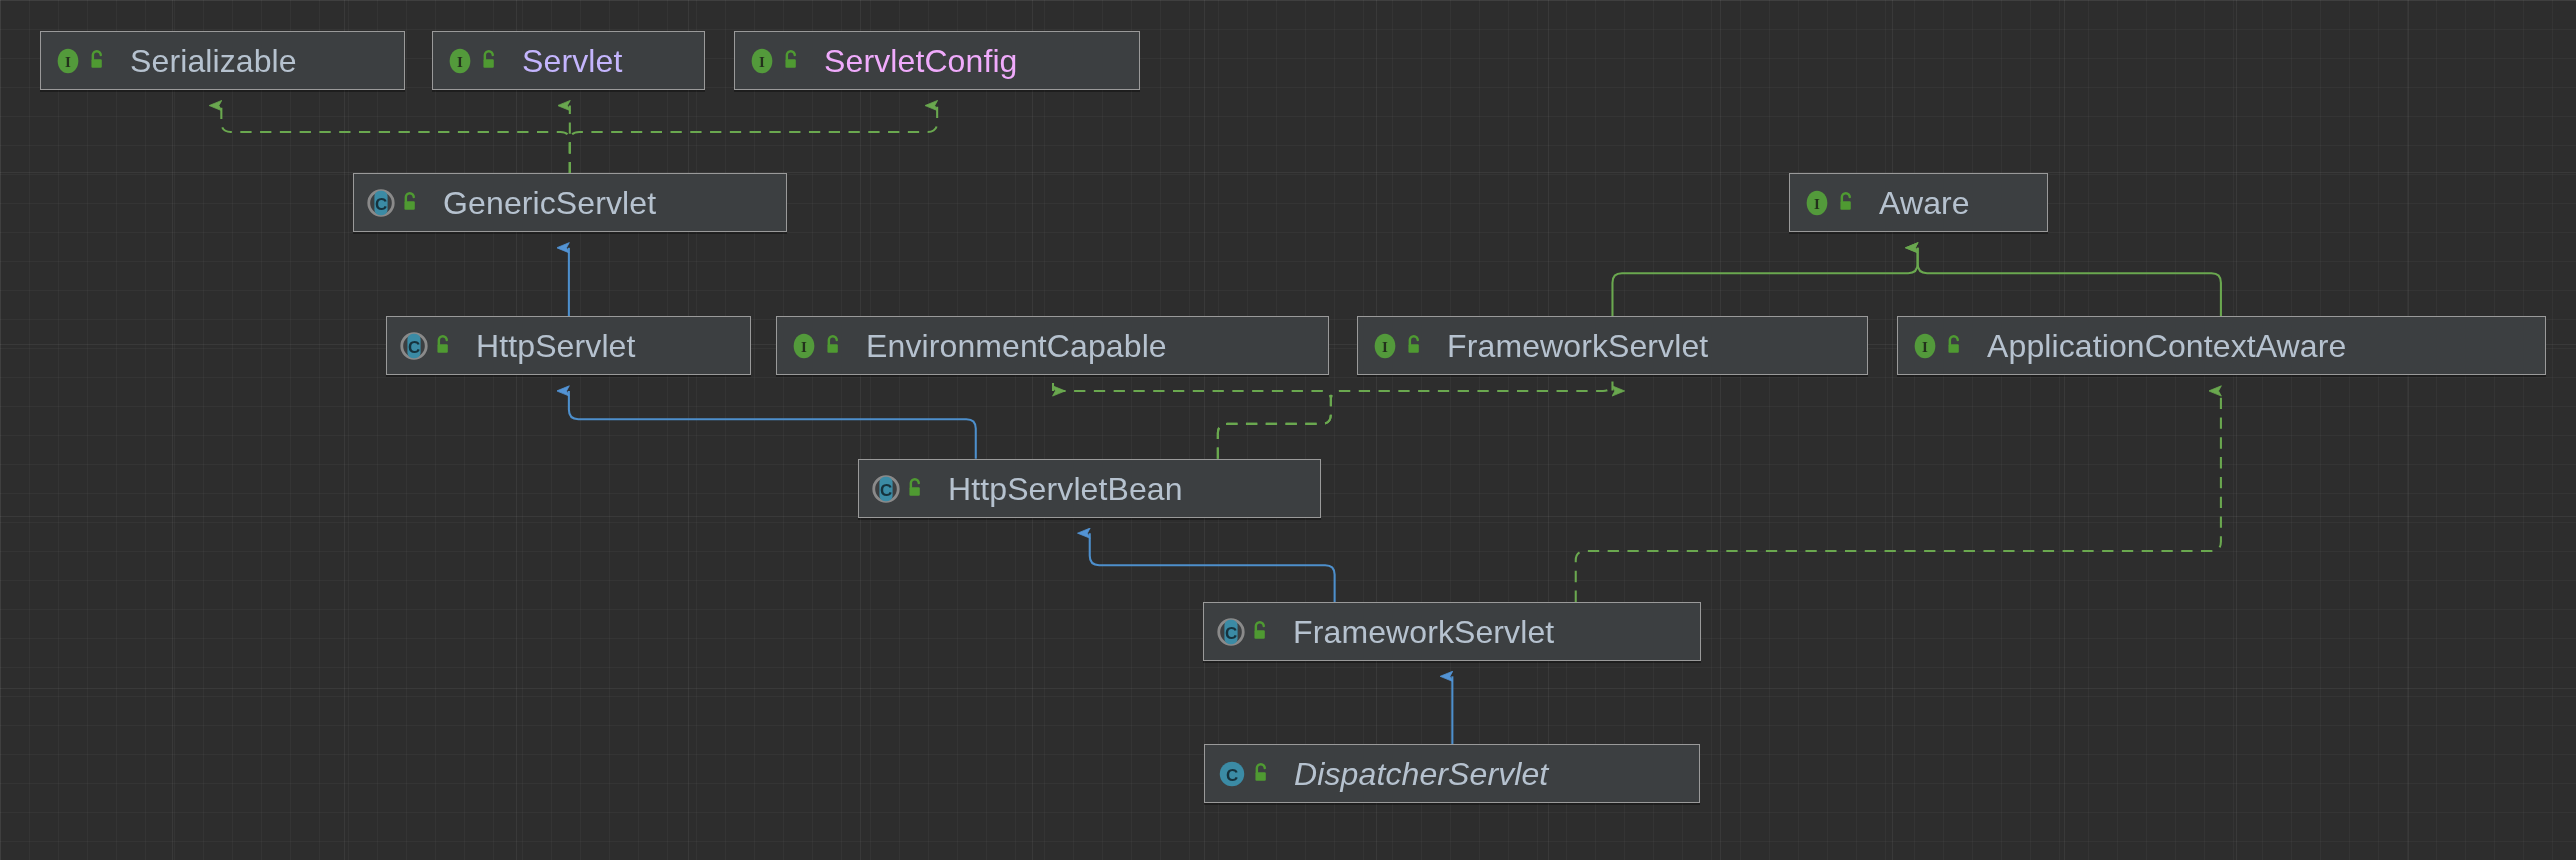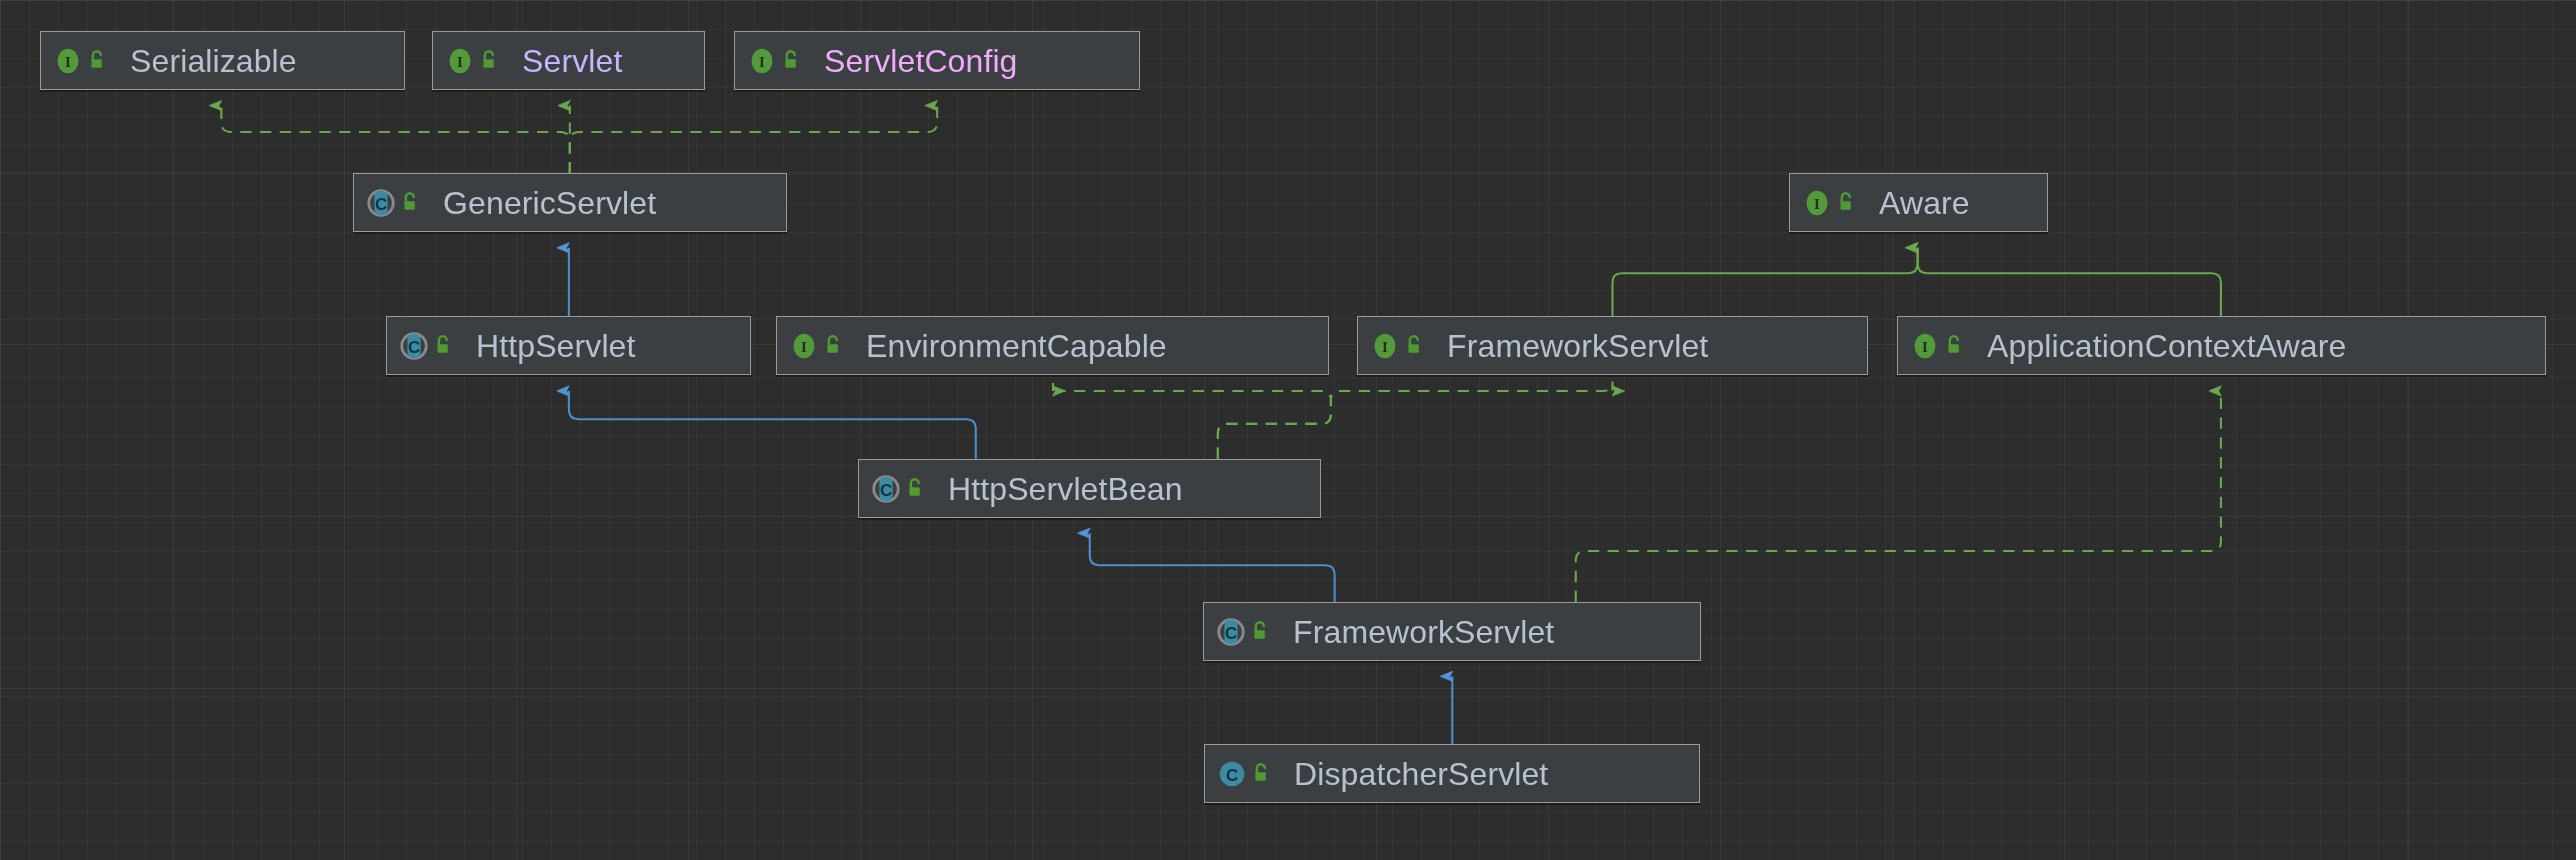--- a/index.html
+++ b/index.html
@@ -242,18 +242,18 @@
         <span class="icon-group">
           <svg width="32" height="32" viewBox="0 0 34 34" class="type-icon">
             <circle cx="17" cy="17" r="13" fill="#3b8ba5"></circle>
             <text x="17" y="24" text-anchor="middle" font-family="&quot;Liberation Sans&quot;, sans-serif" font-size="18" font-weight="bold" fill="#16323d">C</text>
           </svg>
           <svg width="21" height="22.6" viewBox="0 0 22 24" class="lock-icon">
             <path d="M 5 11 L 5 6.5 A 4.2 4.2 0 0 1 13.4 6.5" fill="none" stroke="#4f9a32" stroke-width="2.6" stroke-linecap="round"></path>
             <rect x="3.5" y="11" width="11" height="9" rx="1.2" fill="#4f9a32"></rect>
           </svg>
         </span>
-        <span class="node-label" style="color: rgb(182, 194, 207);">DispatcherServlet</span>
+        <span class="node-label" style="color: rgb(182, 194, 207); font-style: italic;">DispatcherServlet</span>
       </div>
     </div>
 
 </div>
 
 
 </body></html>

